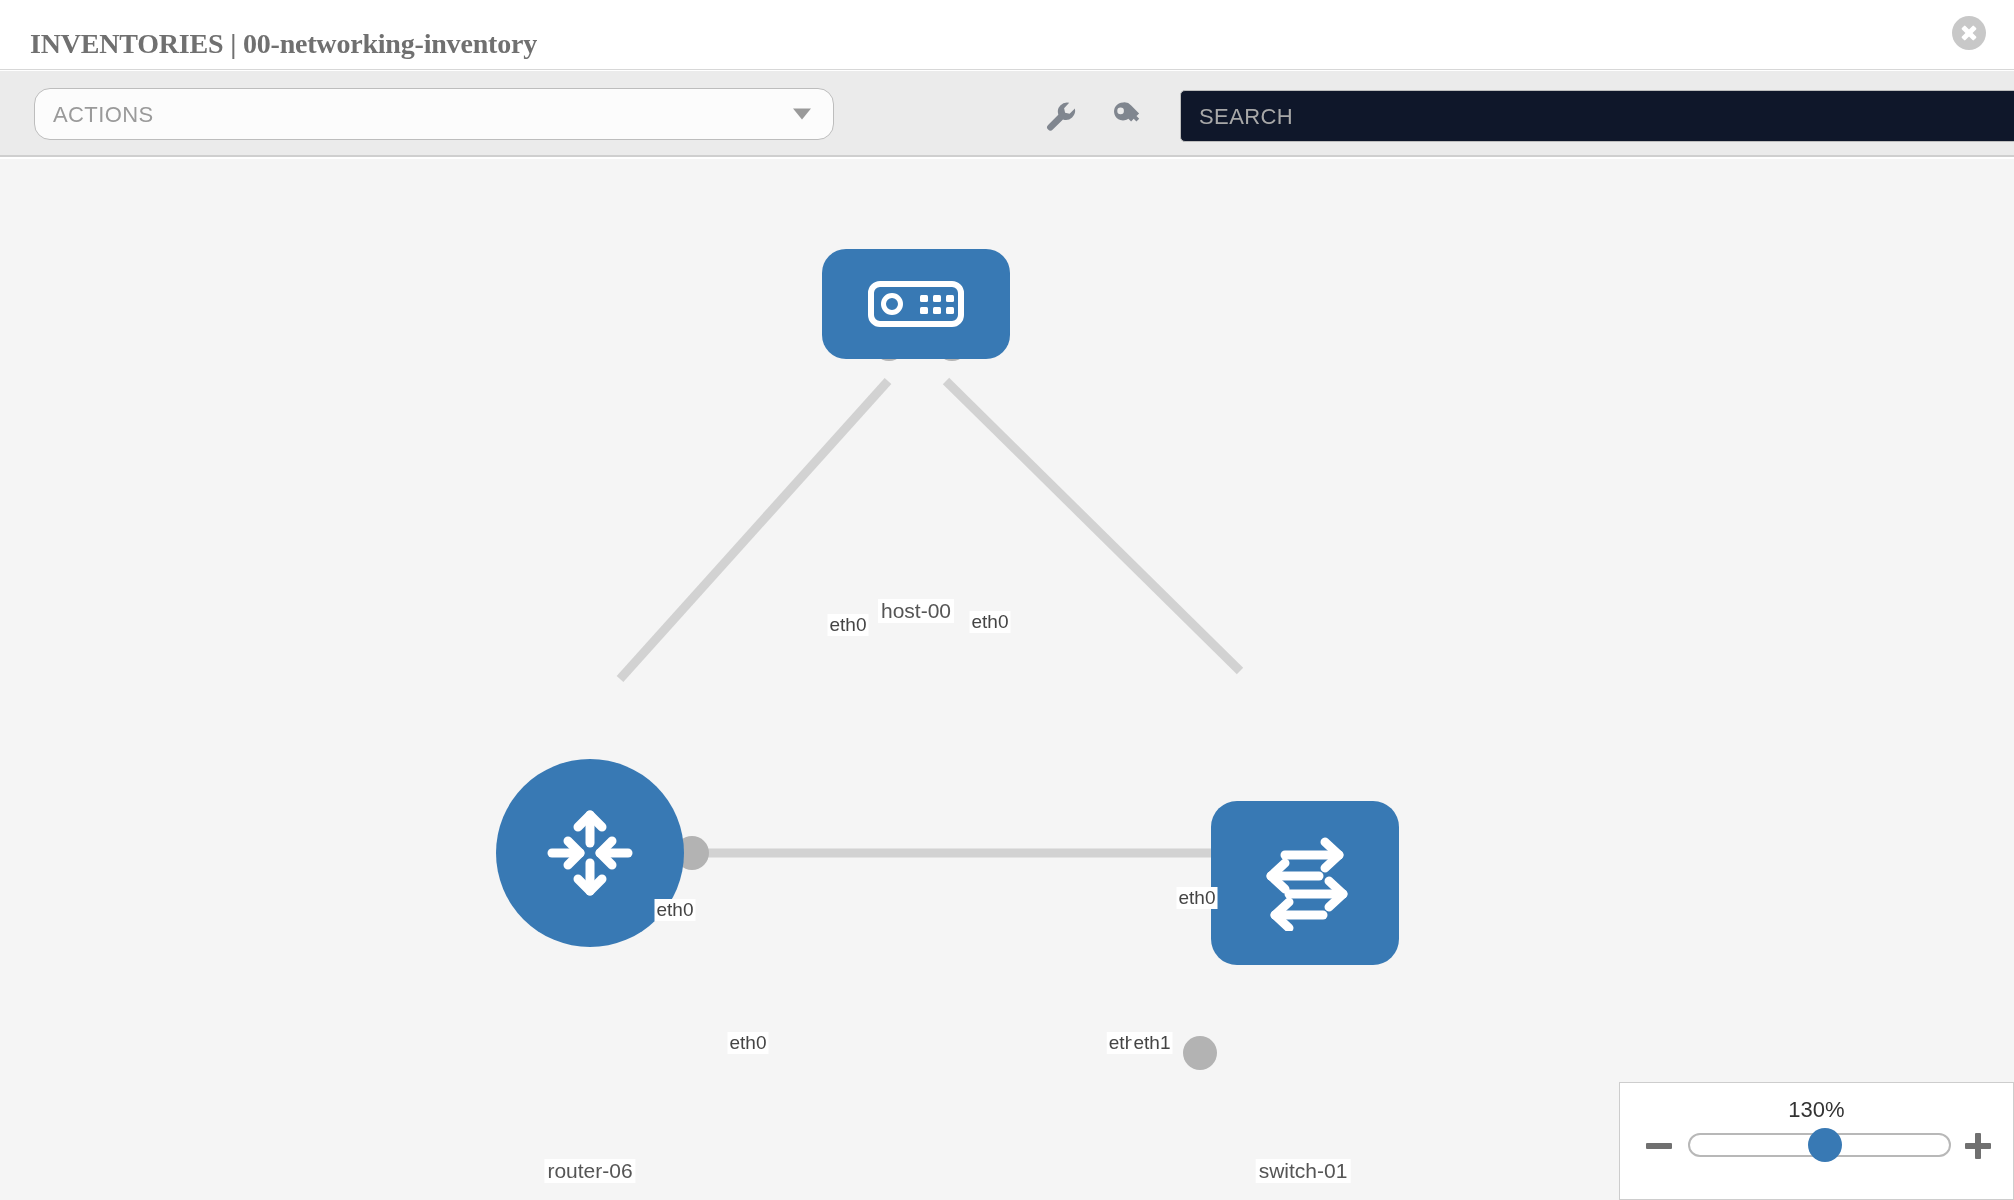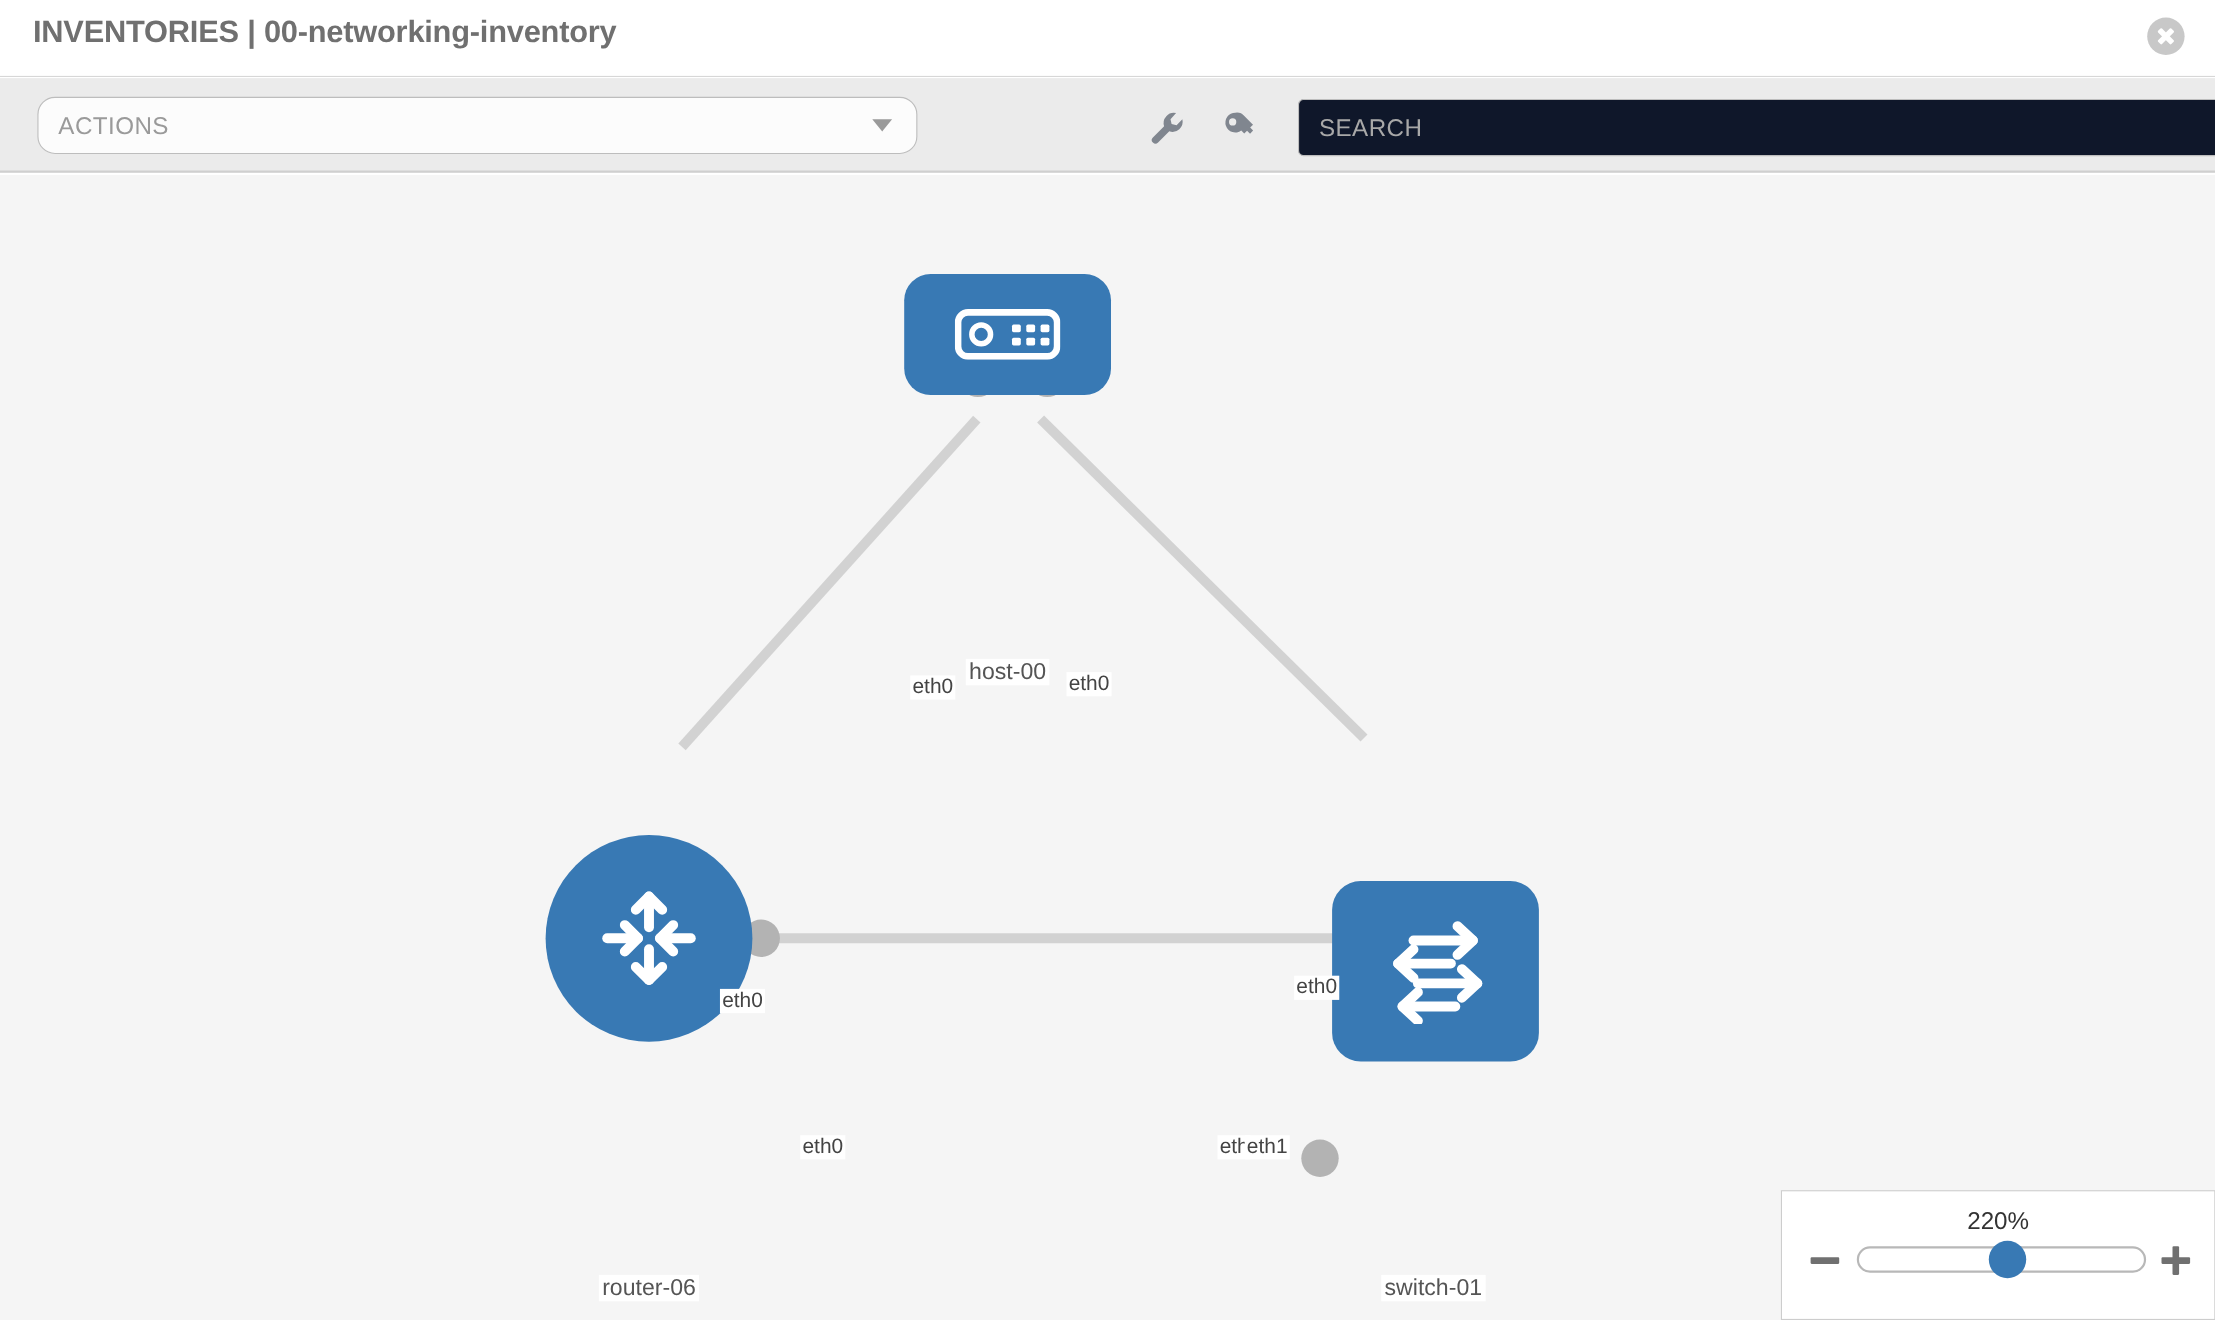--- a/index.html
+++ b/index.html
@@ -25,26 +25,27 @@
     left: 0; top: 0;
     width: 2014px;
     height: 70px;
     background: #ffffff;
     border-bottom: 1px solid #d7d7d7;
   }
 
   .page-title {
     position: absolute;
     left: 30px;
-    top: 13px;
+    top: 28px;
     font-size: 28px;
     font-weight: bold;
     color: #707070;
     letter-spacing: -0.2px;
     white-space: nowrap;
+    font-family: Liberation Serif, serif;
   }
 
   .close-btn {
     position: absolute;
     right: 28px;
     top: 16px;
     width: 34px;
     height: 34px;
     border-radius: 50%;
     background: #c8c8c8;
@@ -363,21 +364,21 @@
       </div>
     </div>
     <div class="node-label" style="left:1303px; top:1000px;">switch-01</div>
     <div class="port-label" style="left:1197px; top:728px;">eth0</div>
     <div class="port-label" style="left:1122px; top:873px;">eth</div>
     <div class="port-label" style="left:1152px; top:873px;">eth1</div>
 
   </div>
 
   <div class="zoom-panel">
-    <div class="zoom-value">220%</div>
+    <div class="zoom-value">130%</div>
     <div class="zoom-minus">
       <span class="bar-h"></span>
     </div>
     <div class="zoom-track">
       <div class="zoom-thumb" id="zoom-thumb" style="left: 52%;"></div>
     </div>
     <div class="zoom-plus">
       <span class="bar-h"></span>
       <span class="bar-v"></span>
     </div>

